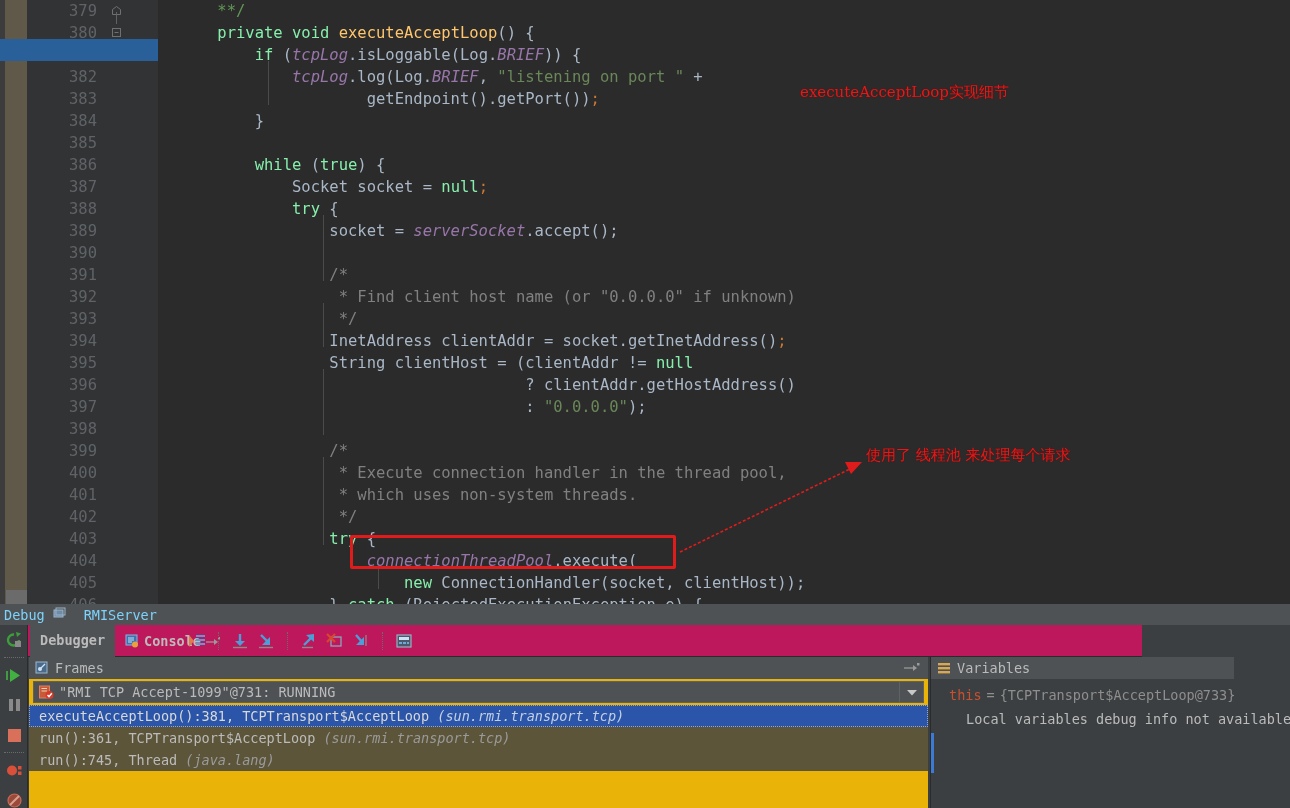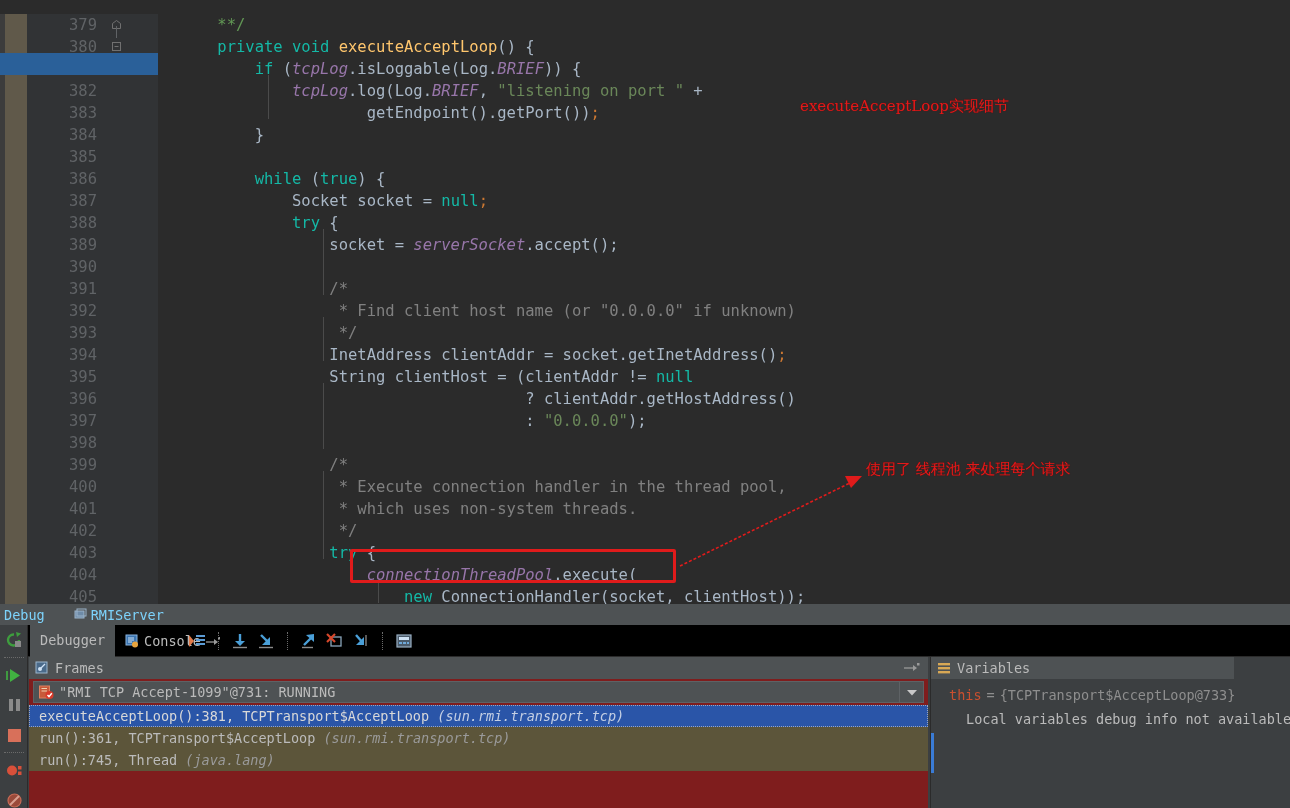--- a/index.html
+++ b/index.html
@@ -5,21 +5,21 @@
   * { box-sizing: border-box; margin: 0; padding: 0; }
   html, body {
     width: 1290px; height: 808px;
     background: #2b2b2b;
     font-family: "DejaVu Sans Mono", monospace;
     overflow: hidden;
   }
 
   
   #editor-area {
-    position: absolute; left: 0; top: 14px;
+    position: absolute; left: 0; top: 0;
     width: 1290px; height: 606px;
     background: #2b2b2b;
     overflow: hidden;
   }
 
   
   .olive-strip {
     position: absolute; left: 0; top: 0;
     width: 27px; height: 604px;
     background: #60594a;
@@ -97,21 +97,21 @@
     background: #2a6099;
   }
 
   
   .indent-guide {
     position: absolute; width: 1px;
     background: #4b4b4b;
   }
 
   
-  .kw      { color: #14b8a6; }
+  .kw      { color: #86efac; }
   .str     { color: #6a8759; }
   .cmt     { color: #808080; }
   .cmtdoc  { color: #629755; }
   .fld     { color: #9876aa; font-style: italic; }
   .sfld    { color: #9876aa; font-style: italic; }
   .mth     { color: #ffc66d; }
   .plain   { color: #a9b7c6; }
   .semi    { color: #cc7832; }
 
   
@@ -138,27 +138,28 @@
   }
   .dbg-titlebar {
     position: absolute; left: 0; top: 0;
     width: 1290px; height: 21px;
     background: #4e5254;
     display: flex; align-items: center;
     font-family: "DejaVu Sans Mono", monospace;
     font-size: 13.5px; color: #7dd3fc;
   }
   .dbg-title-label { margin-left: 4px; }
-  .dbg-run-chip { display:flex; align-items:center; margin-left: 29px; gap: 4px; }
+  .dbg-run-chip { display:flex; align-items:flex-start; margin-left: 8px; gap: 18px; }
 
   .dbg-toolbar {
     position: absolute; left: 0; top: 21px;
-    width: 1290px; height: 32px;
-    background: #000000;
+    width: 1142px; height: 32px;
+    background: #be185d;
     border-bottom: 1px solid #2b2b2b;
+    font-weight: bold;
   }
   .tabstrip { position:absolute; left: 30px; top: 0; display:flex; height: 32px; align-items:stretch; }
   .dbg-tab {
     display: flex; align-items: center; gap: 5px;
     padding: 0 10px;
     font-size: 13.5px; color: #bbbbbb;
     font-family: "DejaVu Sans Mono", monospace;
   }
   .dbg-tab.active { background: #4e5254; border-bottom: 2px solid #4e5254; }
   .tool-icons { position: absolute; left: 188px; top: 0; height: 32px; display:flex; align-items:center; gap: 8px; }
@@ -171,21 +172,21 @@
     background: #3c3f41;
     border-right: 1px solid #2b2b2b;
   }
   .rail-btn { width: 28px; height: 30px; display:flex; align-items:center; justify-content:center; }
   .rail-divider { width: 20px; margin: 2px 4px; border-top: 1px dotted #6b6b6b; }
 
   
   .frames-pane {
     position: absolute; left: 29px; top: 53px;
     width: 899px; height: 151px;
-    background: #7f1d1d;
+    background: #eab308;
   }
   .pane-header {
     height: 22px; display:flex; align-items:center; gap:6px;
     padding-left: 6px;
     background: #4e5254;
     font-size: 13.5px; color: #bbbbbb;
     position: relative;
   }
   .thread-row {
     height: 22px; margin: 2px 4px 0 4px;

